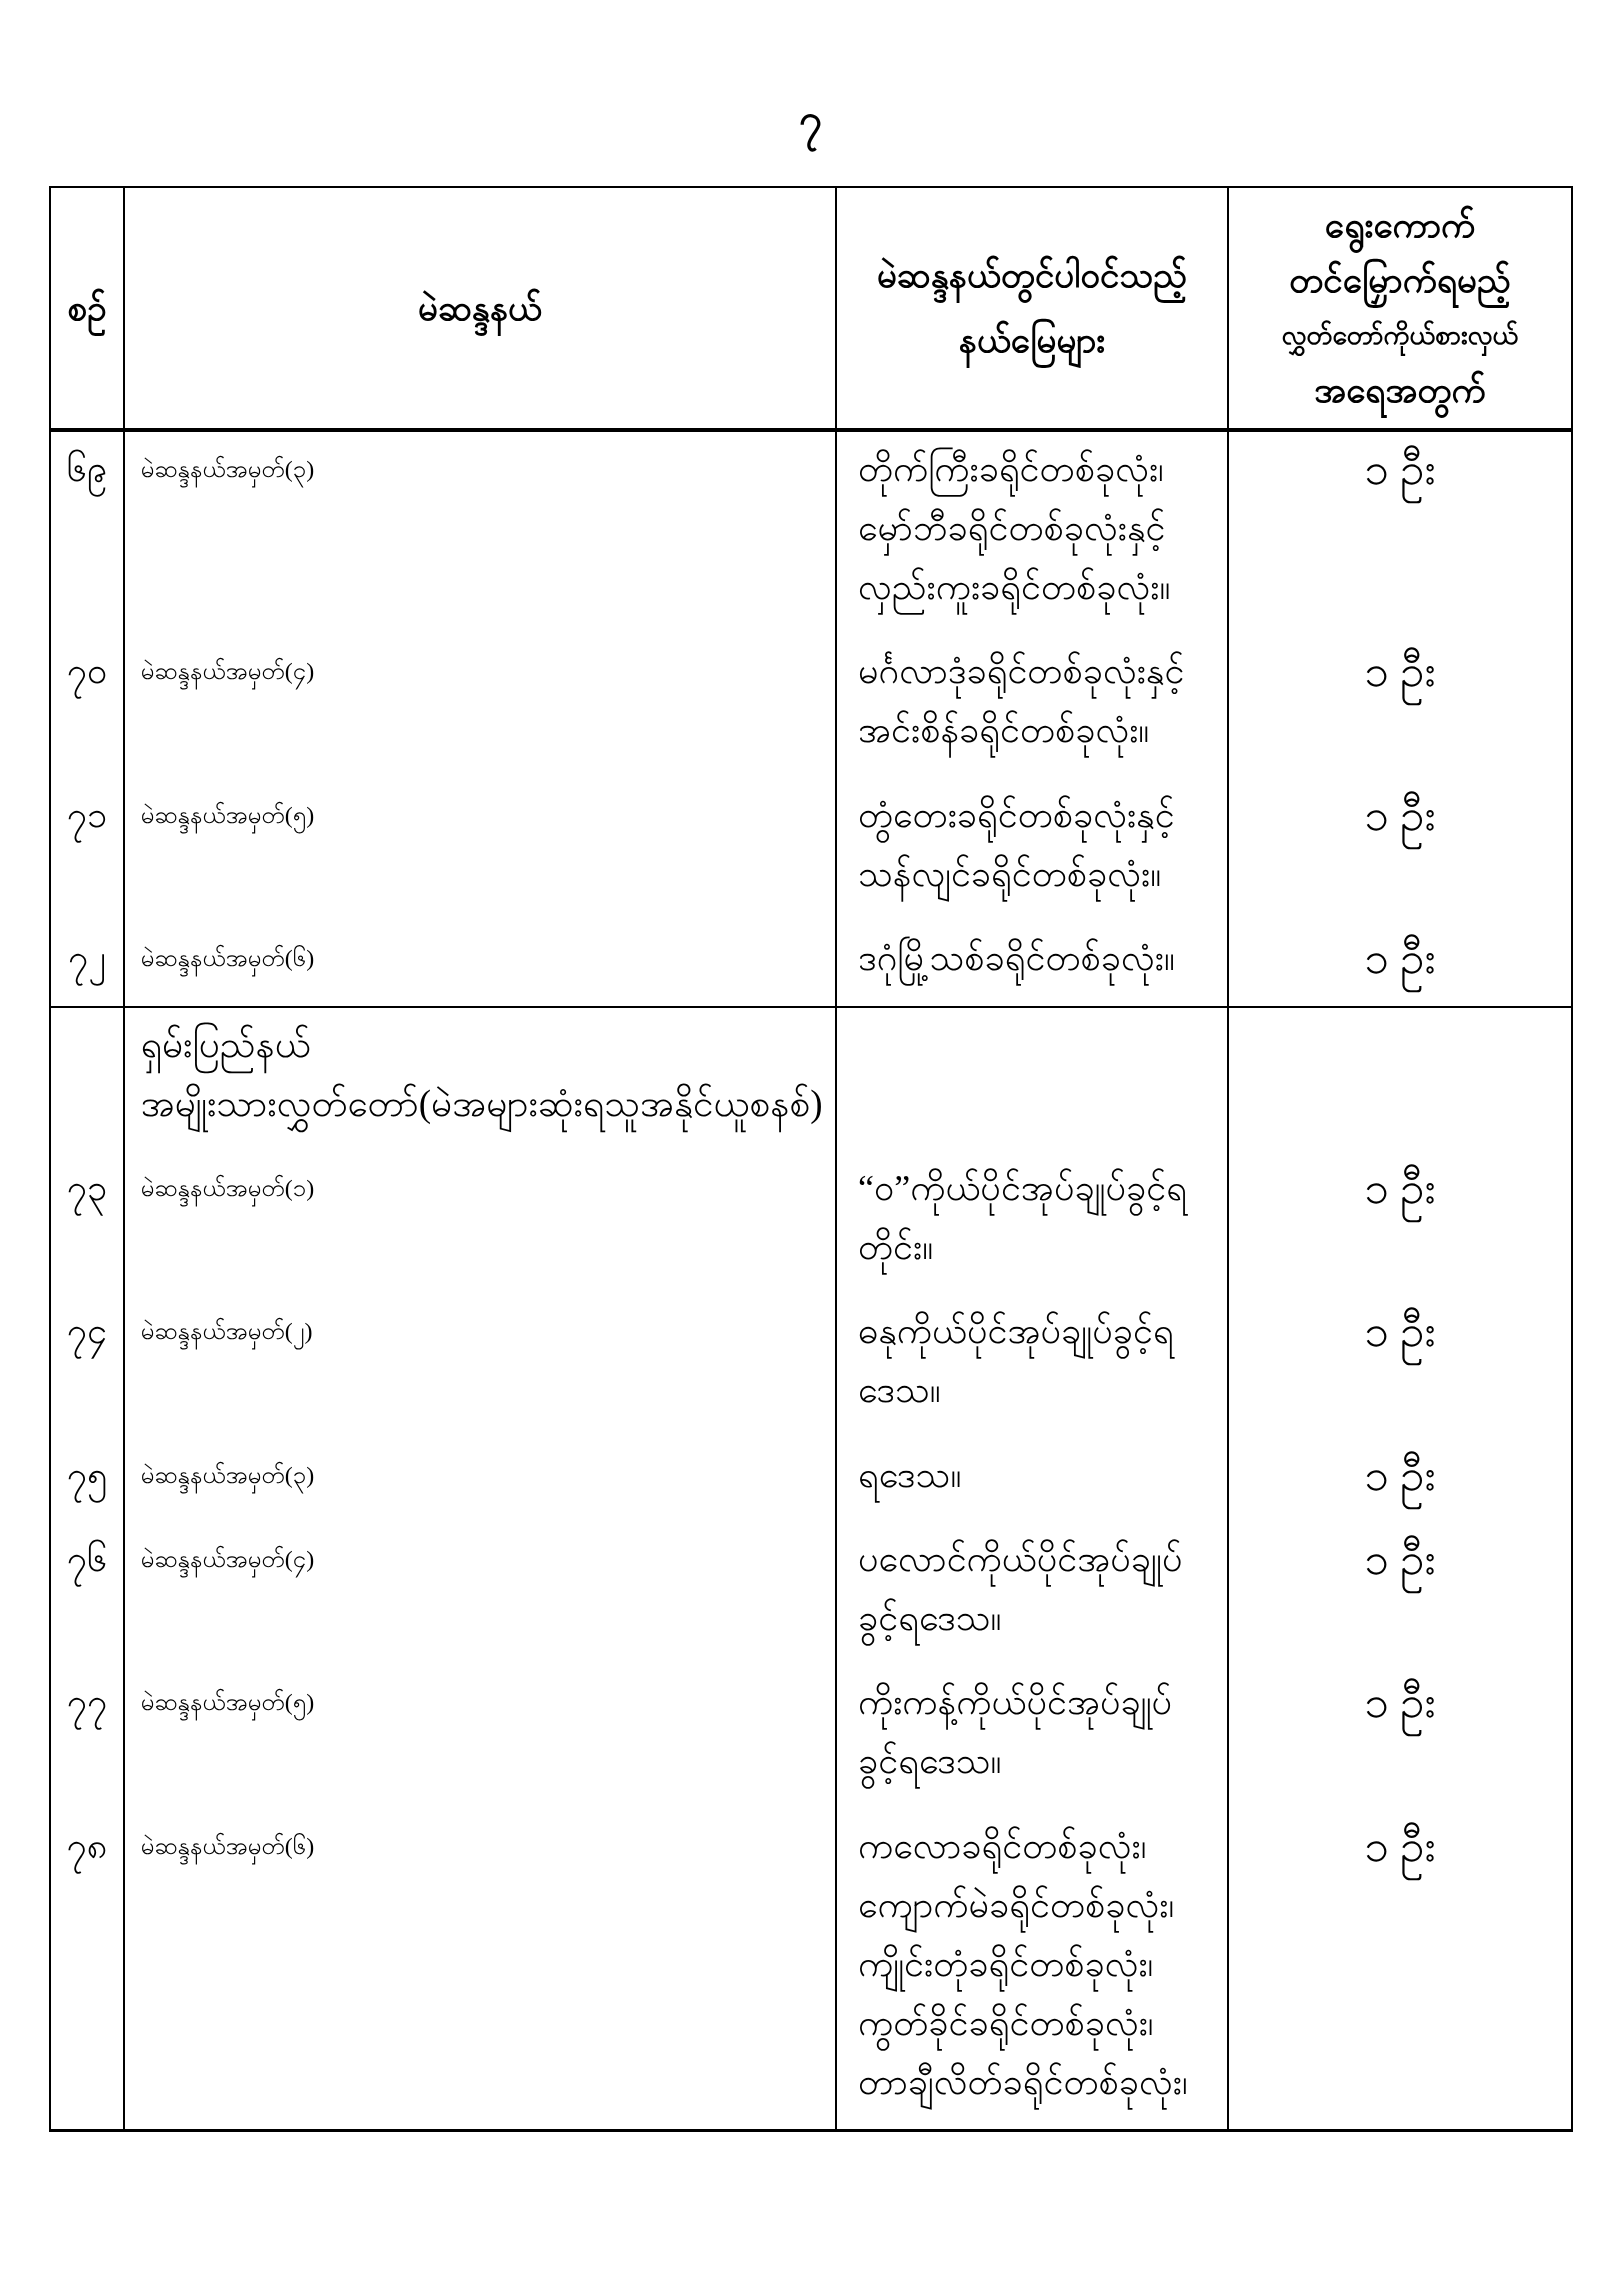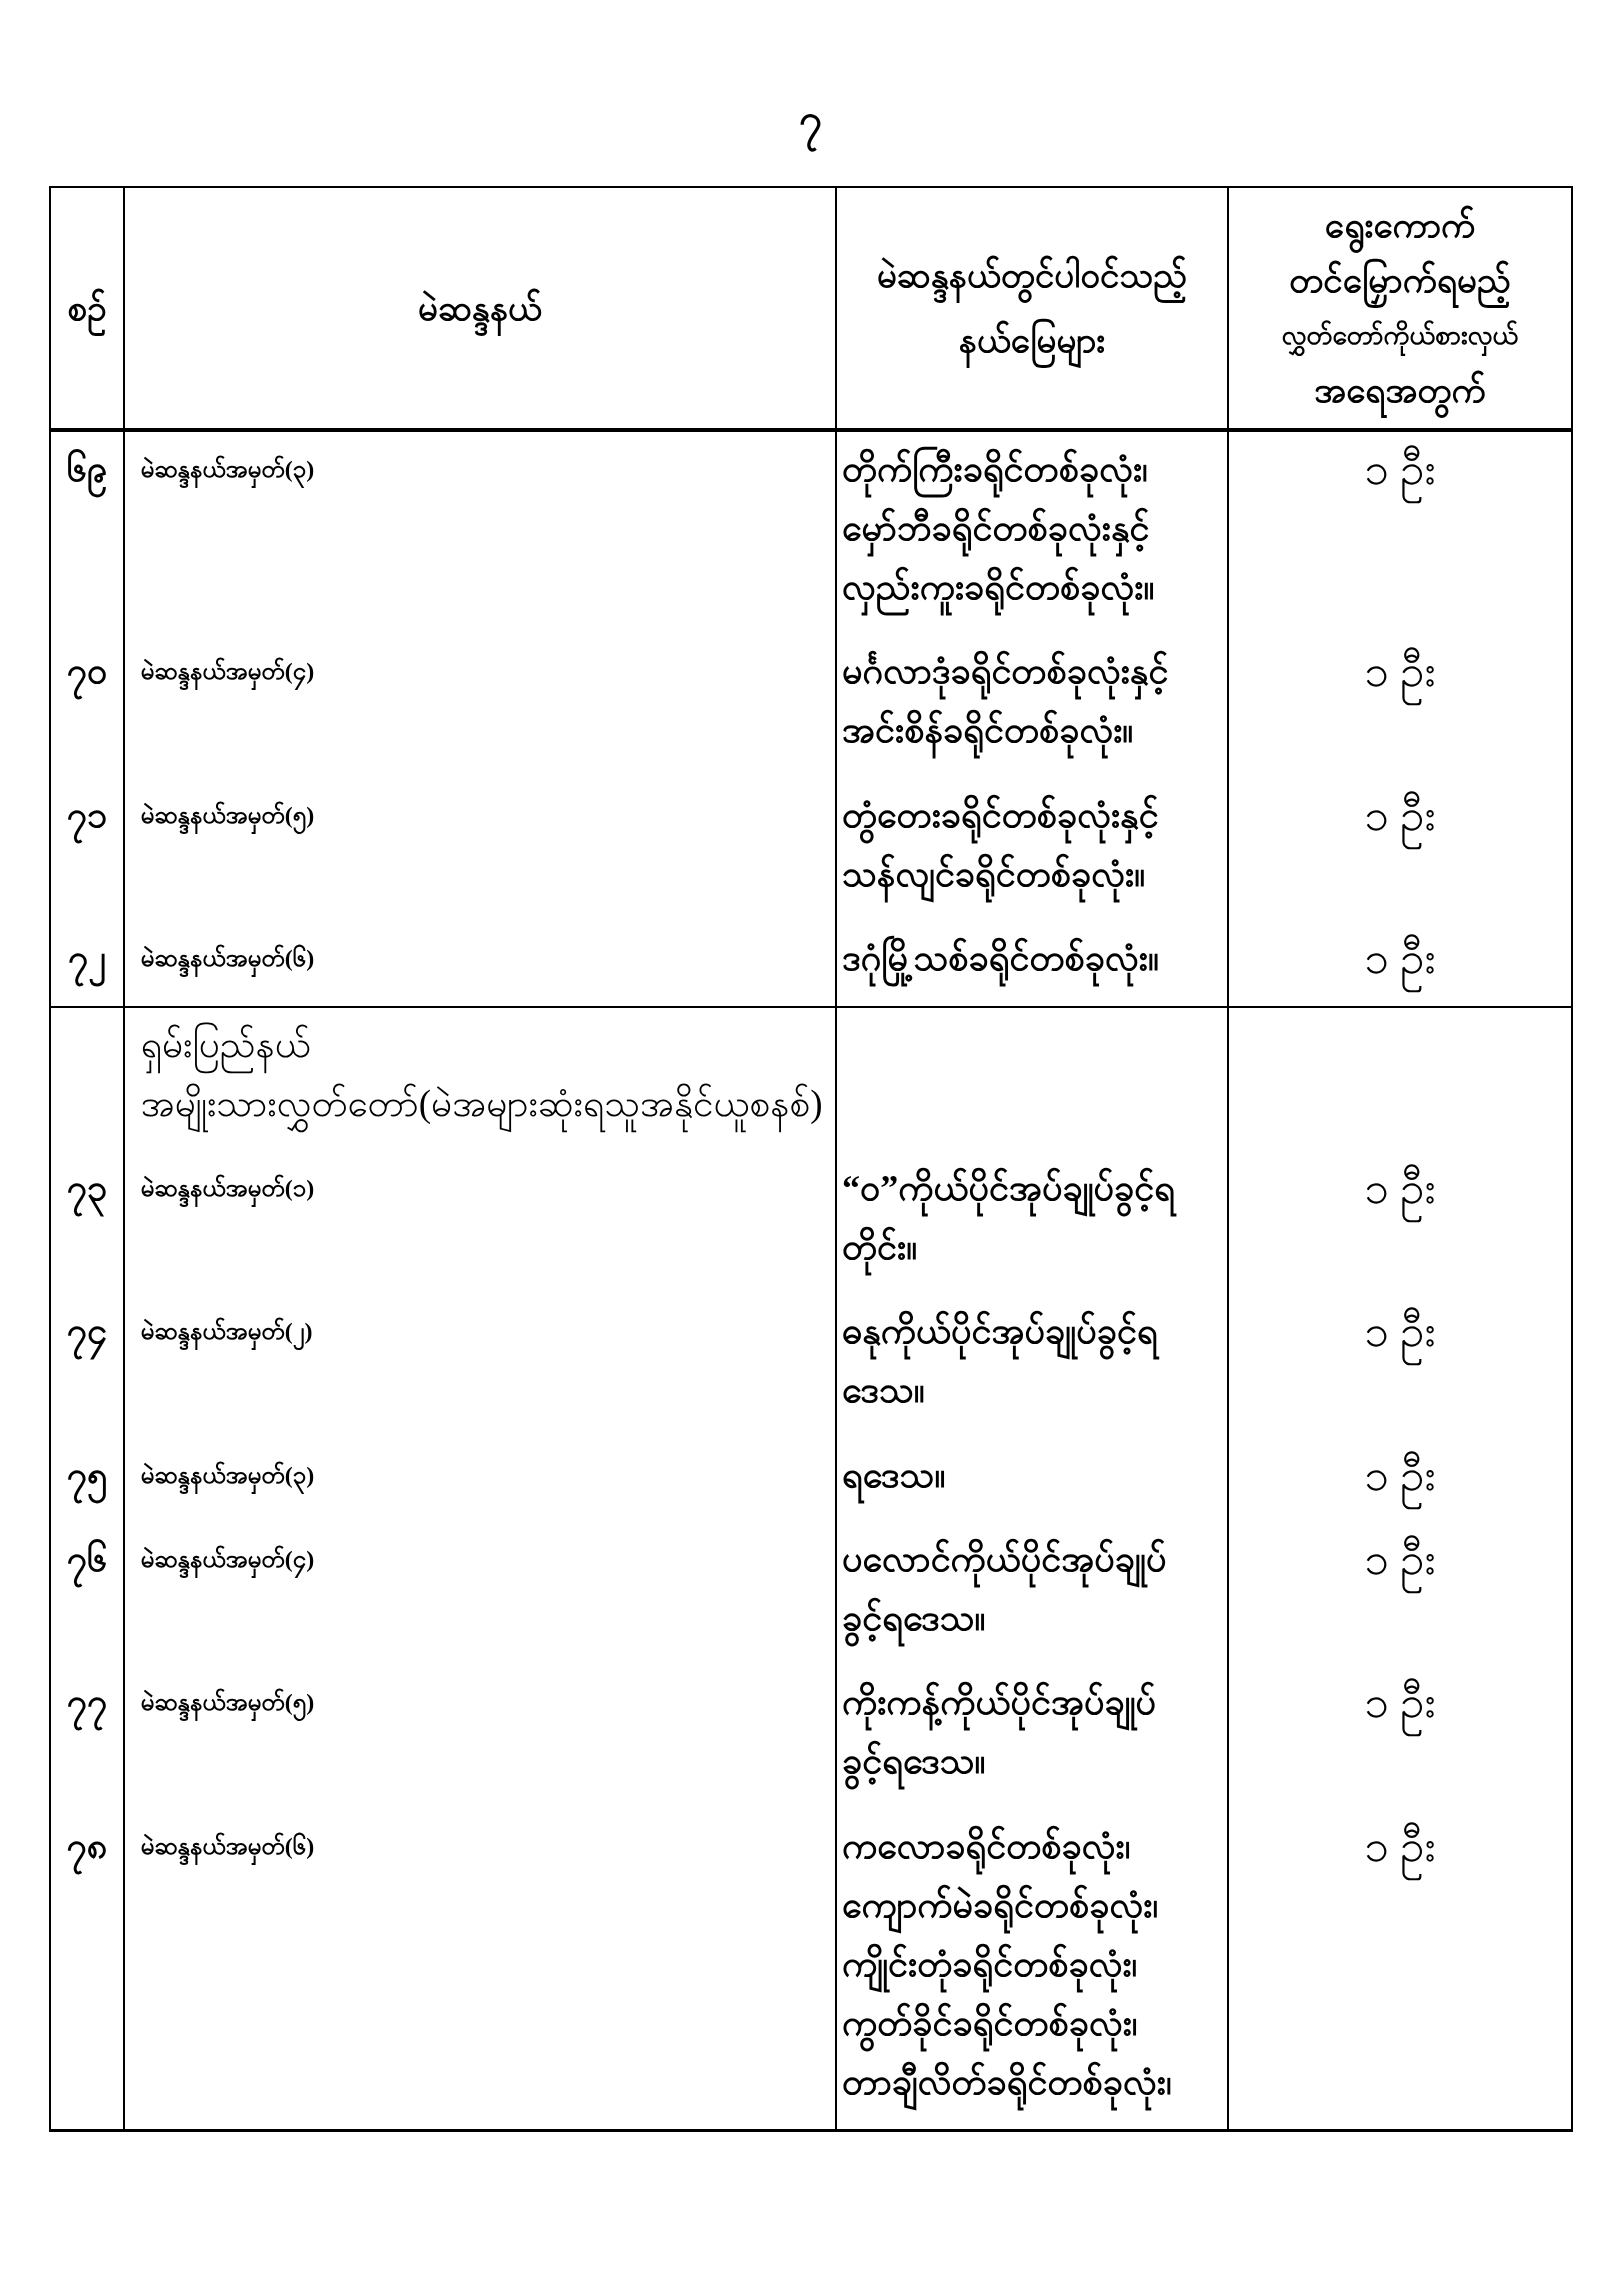--- a/index.html
+++ b/index.html
@@ -22,21 +22,21 @@
     margin: 35px 0 0 49px;
     width: 1520px;
     border: 2.9px solid #000;
     border-bottom-width: 3.9px;
   }
   .row {
     display: grid;
     grid-template-columns: 74px 712px 392px 1fr;
   }
   .c { box-sizing: border-box; }
-  .c1, .c2, .c3 { border-right: 2.9px solid #000; font-weight: bold; }
+  .c1, .c2, .c3 { border-right: 2.9px solid #000; }
   
   .thead {
     height: 240px;
     border-bottom: 4.9px solid #000;
   }
   .thead .c {
     display: flex; flex-direction: column;
     justify-content: center; align-items: center;
     text-align: center;
     font-weight: bold;
@@ -52,21 +52,21 @@
     font-size: 36px;
     line-height: 59px;
   }
   .constituency {
     padding-left: 15.7px;
     font-size: 24px;
     line-height: 59px;
     white-space: nowrap;
   }
   .areas {
-    padding-left: 5px;
+    padding-left: 21px;
     font-size: 36px;
     line-height: 59px;
   }
   .area-line { white-space: nowrap; }
   .reps {
     text-align: center;
     font-size: 44px;
     line-height: 59px;
     white-space: nowrap;
   }

